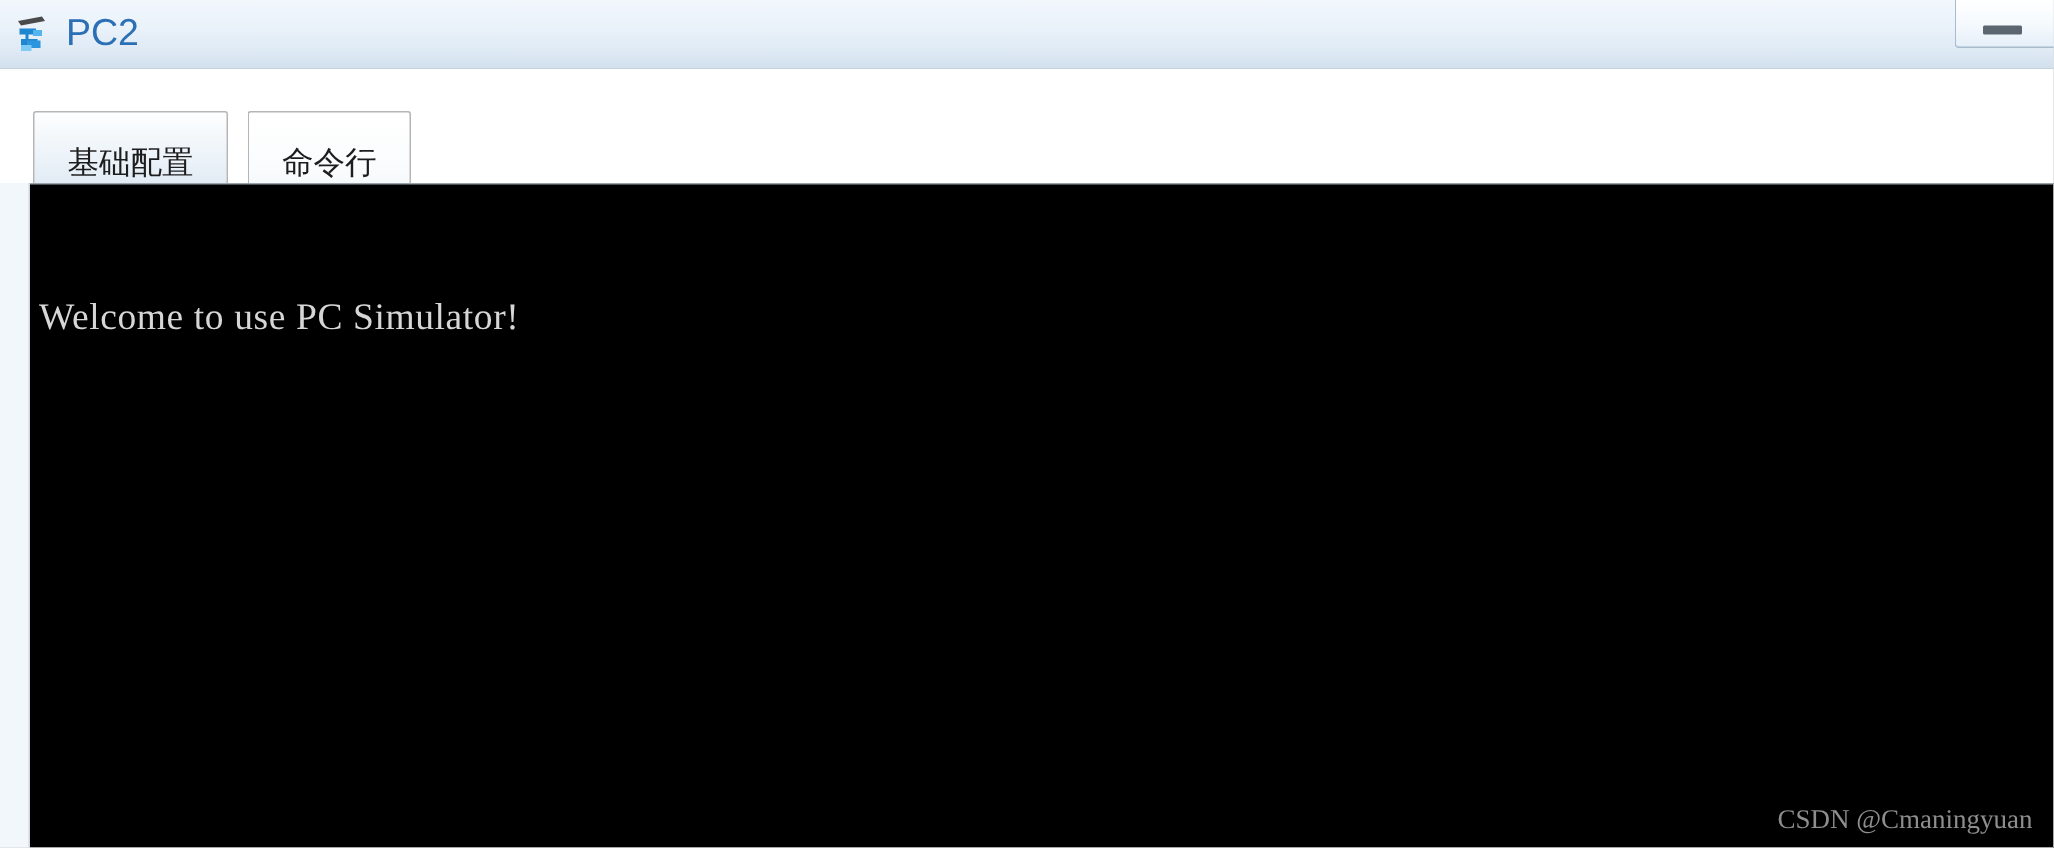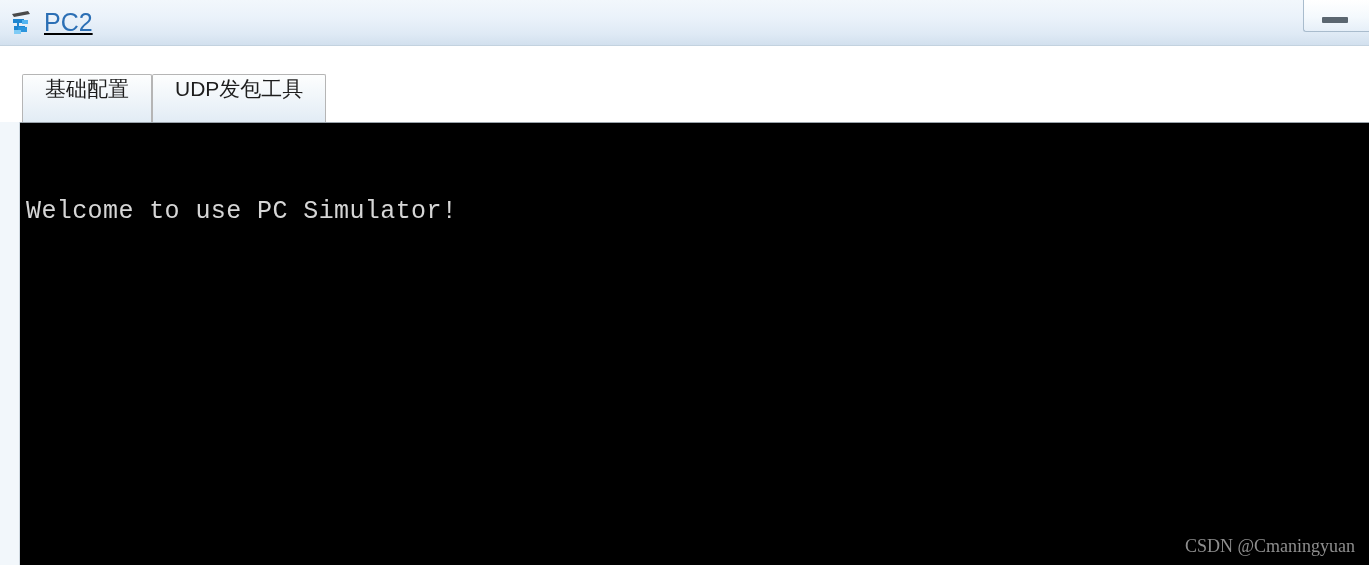--- a/index.html
+++ b/index.html
@@ -29,21 +29,20 @@
     position: absolute;
     left: 0;
     top: 0;
     width: 1369px;
     height: 46px;
     background: linear-gradient(to bottom, #f2f7fc 0%, #eaf2fa 40%, #dfeaf5 75%, #d2e0ee 100%);
     border-bottom: 1px solid #c3d2df;
     display: flex;
     align-items: center;
     box-sizing: border-box;
-    text-decoration: underline;
   }
   .title-icon {
     position: relative;
     width: 30px;
     height: 30px;
     margin-left: 8px;
     margin-right: 6px;
     flex: 0 0 auto;
   }
   .title-text {
@@ -104,26 +103,26 @@
     align-items: flex-end;
     height: 50px;
   }
   .tab {
     height: 48px;
     box-sizing: border-box;
     border: 1px solid #b5b5b5;
     border-bottom: none;
     background: linear-gradient(to bottom, #fdfefe 0%, #f1f6fa 45%, #e2ecf5 100%);
     display: flex;
-    align-items: flex-start;
+    align-items: flex-end;
     justify-content: center;
     font-size: 21px;
     color: #1d1d1d;
     font-family: "Liberation Sans", sans-serif;
-    margin-right: 0;
+    margin-right: 13px;
     padding: 0 22px;
     border-radius: 2px 2px 0 0;
     white-space: nowrap;
   }
   .tab.selected {
     background: linear-gradient(to bottom, #ffffff 0%, #fcfdfe 55%, #f7fafc 100%);
   }
 
   
   .terminal-frame {
@@ -137,21 +136,21 @@
     box-sizing: border-box;
     overflow: hidden;
   }
   .terminal {
     position: absolute;
     left: 6px;
     top: 4px;
     right: 0;
     bottom: 0;
     color: #d6d6d6;
-    font-family: Liberation Mono, monospace;
+    font-family: Liberation Serif, serif;
     font-size: 25px;
     line-height: 34px;
     white-space: pre;
     letter-spacing: 0.4px;
   }
   .term-line {
     height: 34px;
     white-space: pre;
   }
   .term-line.blank { color: transparent; }
@@ -201,22 +200,22 @@
     </div>
   </div>
 
   <div class="left-strip"></div>
 
   <div class="tabstrip">
     <div class="tabs">
       <div class="tab">
         <span>基础配置</span>
       </div>
-      <div class="tab">
-        <span>UDP发包工具</span>
+      <div class="tab selected">
+        <span>命令行</span>
       </div>
     </div>
   </div>
 
   <div class="terminal-frame">
     <div class="terminal">
       <div class="term-line">Welcome to use PC Simulator!</div>
       <div class="term-line blank"></div>
       <div class="term-line blank"></div>
       

